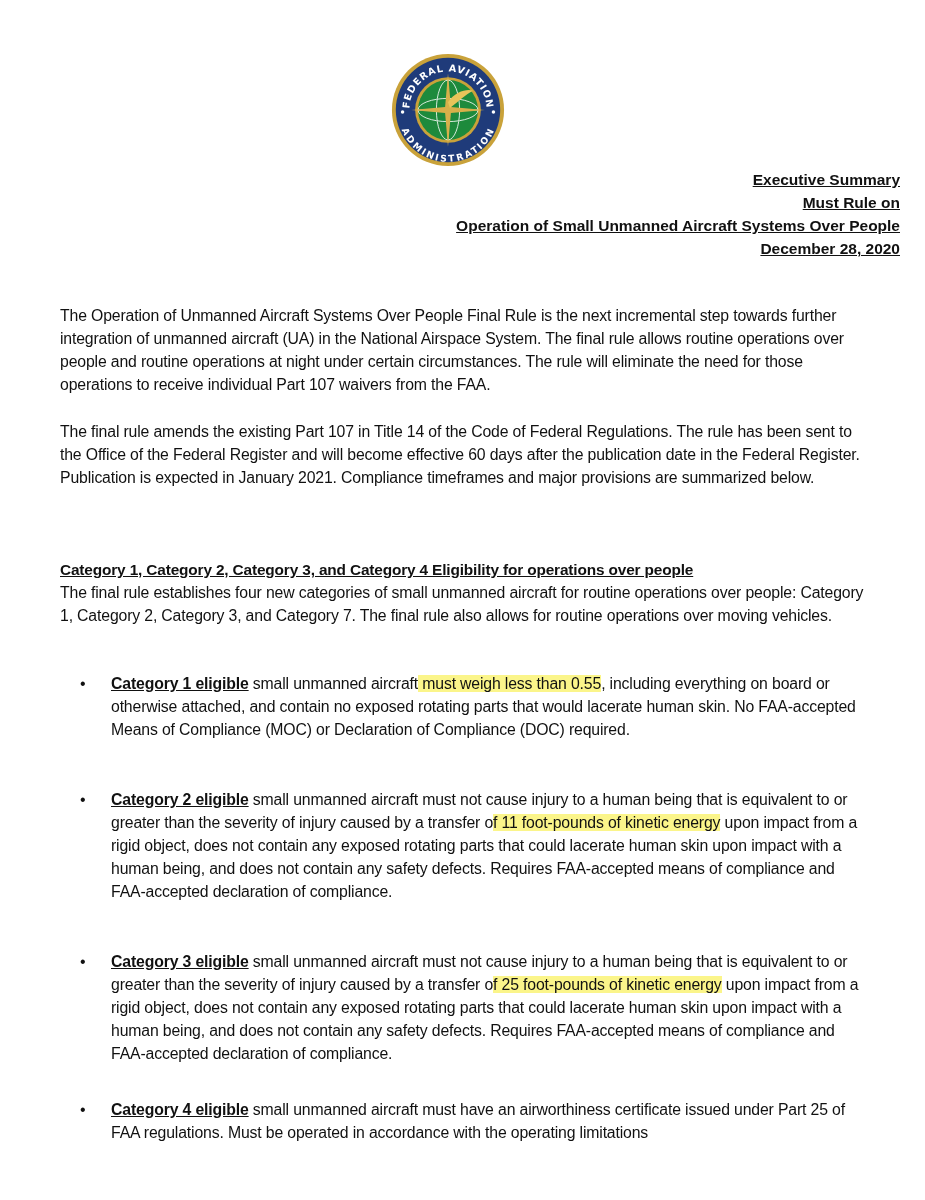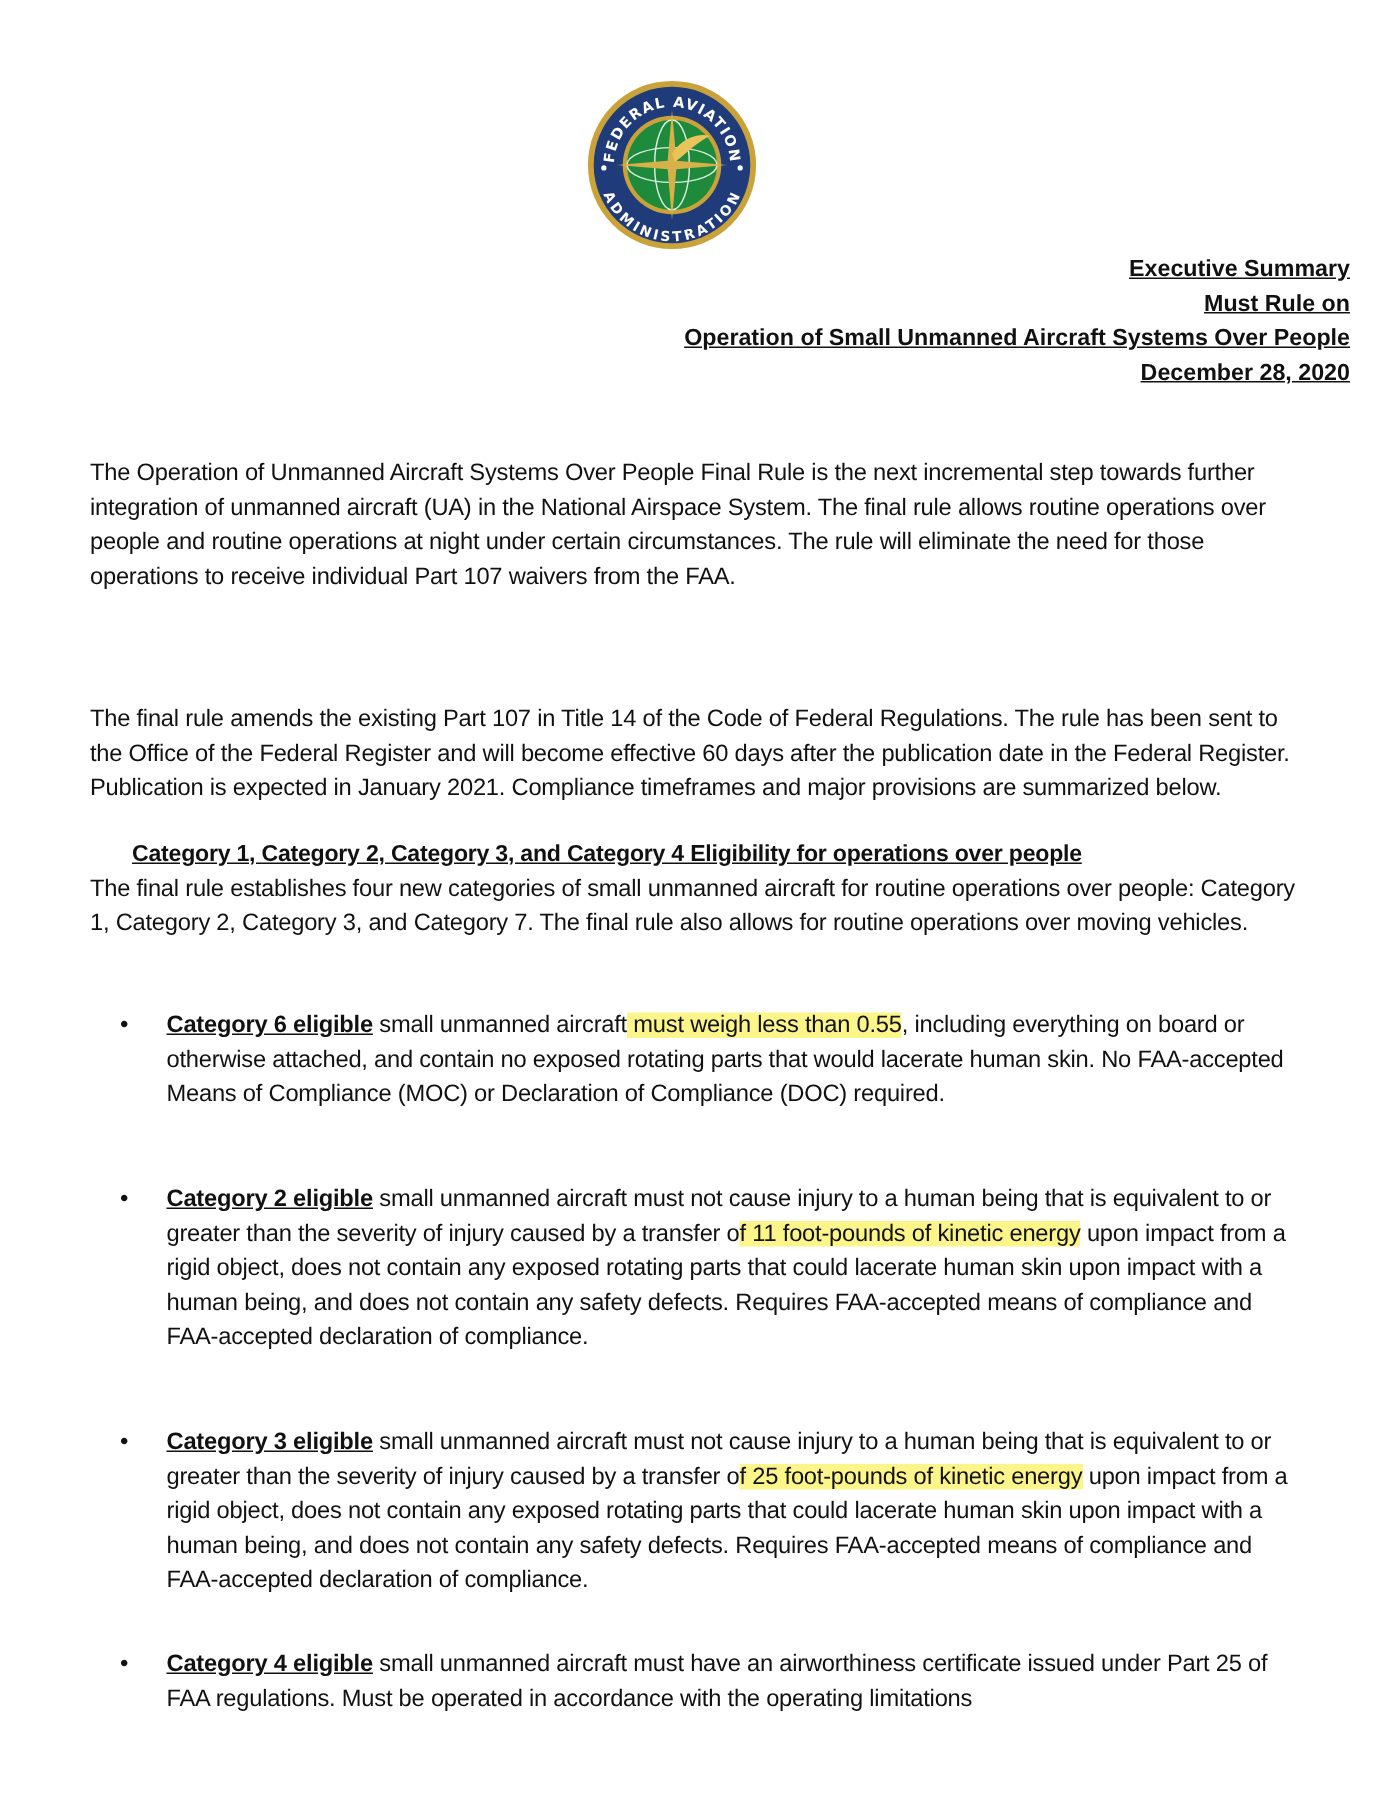--- a/index.html
+++ b/index.html
@@ -6,23 +6,23 @@
   body { width: 925px; height: 1200px; overflow: hidden; position: relative;
          font-family: "Liberation Sans", sans-serif; color: #111111; }
   .page { position: absolute; left: 0; top: 0; width: 925px; height: 1200px; }
   .seal { position: absolute; left: 390px; top: 52px; width: 116px; height: 116px; }
   .titles { position: absolute; left: 0; top: 168px; width: 900px; text-align: right;
             font-weight: bold; font-size: 15.5px; line-height: 23px; }
   .titles div { text-decoration: underline; }
   .body-text { position: absolute; left: 60px; width: 810px; font-size: 15.8px; line-height: 23px;
                letter-spacing: -0.15px; }
   .p1 { top: 304px; }
-  .p2 { top: 420px; margin-top: 48px; }
+  .p2 { top: 420px; }
   .sec { top: 558px; }
-  .sec-head { font-weight: bold; text-decoration: underline; font-size: 15.4px; margin-left: 28px; }
+  .sec-head { font-weight: bold; text-decoration: underline; font-size: 15.4px; }
   .bullets { position: absolute; left: 80px; width: 780px; font-size: 15.8px; line-height: 23px; letter-spacing: -0.15px; }
   .bullet { position: relative; padding-left: 31px; }
   .bullet .dot { position: absolute; left: 0; top: 0; font-size: 16px; }
   .b1 { top: 672px; }
   .b2 { top: 788px; }
   .b3 { top: 950px; }
   .b4 { top: 1098px; }
   .cat { font-weight: bold; text-decoration: underline; }
   .hl { background: #fbf58a; }
 </style>
@@ -69,21 +69,21 @@
   <div class="body-text p2">The final rule amends the existing Part 107 in Title 14 of the Code of Federal Regulations.  The rule has been sent to the Office of the Federal Register and will become effective 60 days after the publication date in the Federal Register. Publication is expected in January 2021.  Compliance timeframes and major provisions are summarized below.</div>
 
   <div class="body-text sec">
     <div class="sec-head">Category 1, Category 2, Category 3, and Category 4 Eligibility for operations over people</div>
     <div>The final rule establishes four new categories of small unmanned aircraft for routine operations over people: Category 1, Category 2, Category 3, and Category 7. The final rule also allows for routine operations over moving vehicles.</div>
   </div>
 
   <div class="bullets b1">
     <div class="bullet">
       <span class="dot">•</span>
-      <span class="cat">Category 6 eligible</span><span> small unmanned aircraft</span><span class="hl"> must weigh less than 0.55</span><span>, including everything on board or otherwise attached, and contain no exposed rotating parts that would lacerate human skin. No FAA-accepted Means of Compliance (MOC) or Declaration of Compliance (DOC) required.</span>
+      <span class="cat">Category 1 eligible</span><span> small unmanned aircraft</span><span class="hl"> must weigh less than 0.55</span><span>, including everything on board or otherwise attached, and contain no exposed rotating parts that would lacerate human skin. No FAA-accepted Means of Compliance (MOC) or Declaration of Compliance (DOC) required.</span>
     </div>
   </div>
 
   <div class="bullets b2">
     <div class="bullet">
       <span class="dot">•</span>
       <span class="cat">Category 2 eligible</span><span> small unmanned aircraft must not cause injury to a human being that is equivalent to or greater than the severity of injury caused by a transfer o</span><span class="hl">f 11 foot-pounds of kinetic energy</span><span> upon impact from a rigid object, does not contain any exposed rotating parts that could lacerate human skin upon impact with a human being, and does not contain any safety defects. Requires FAA-accepted means of compliance and FAA-accepted declaration of compliance.</span>
     </div>
   </div>
 

